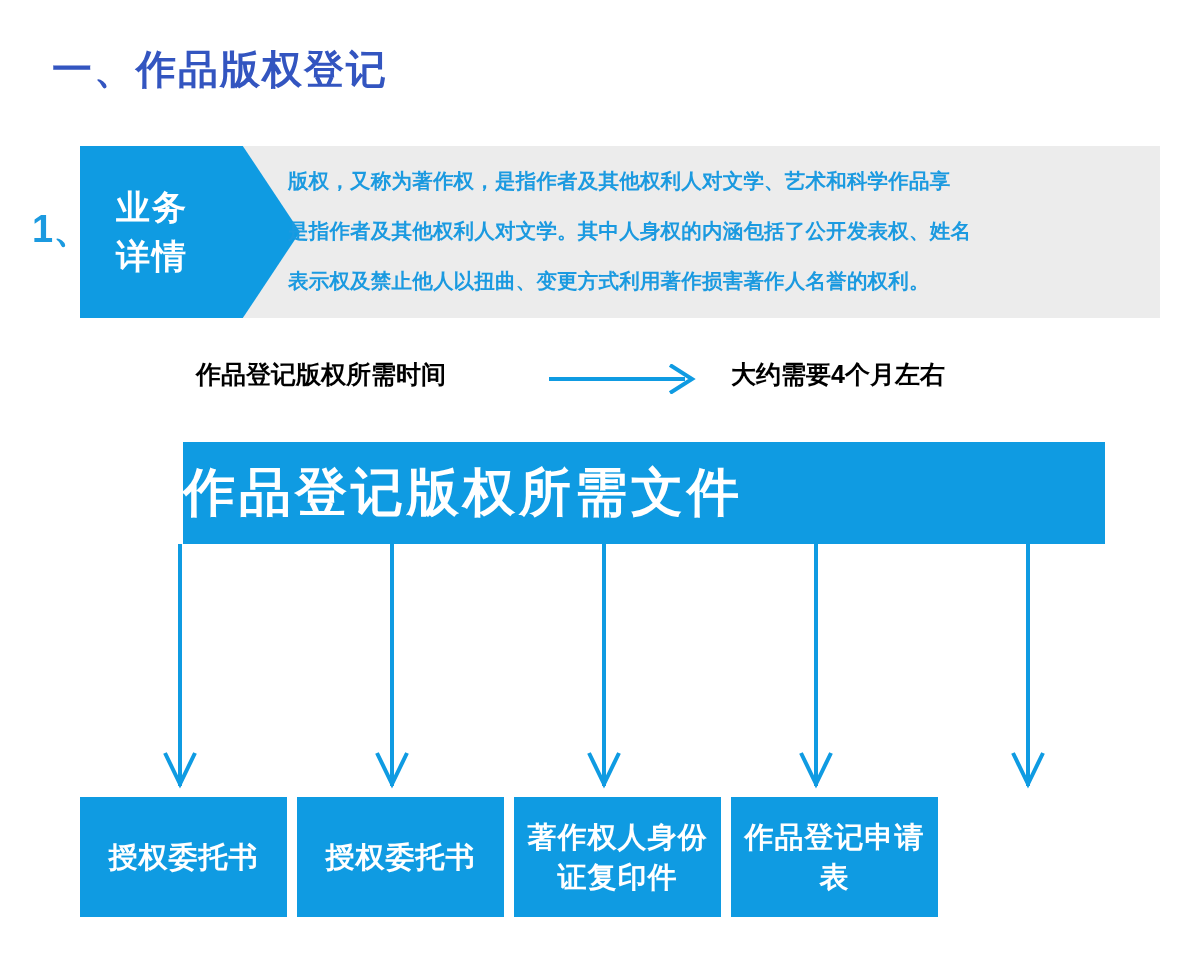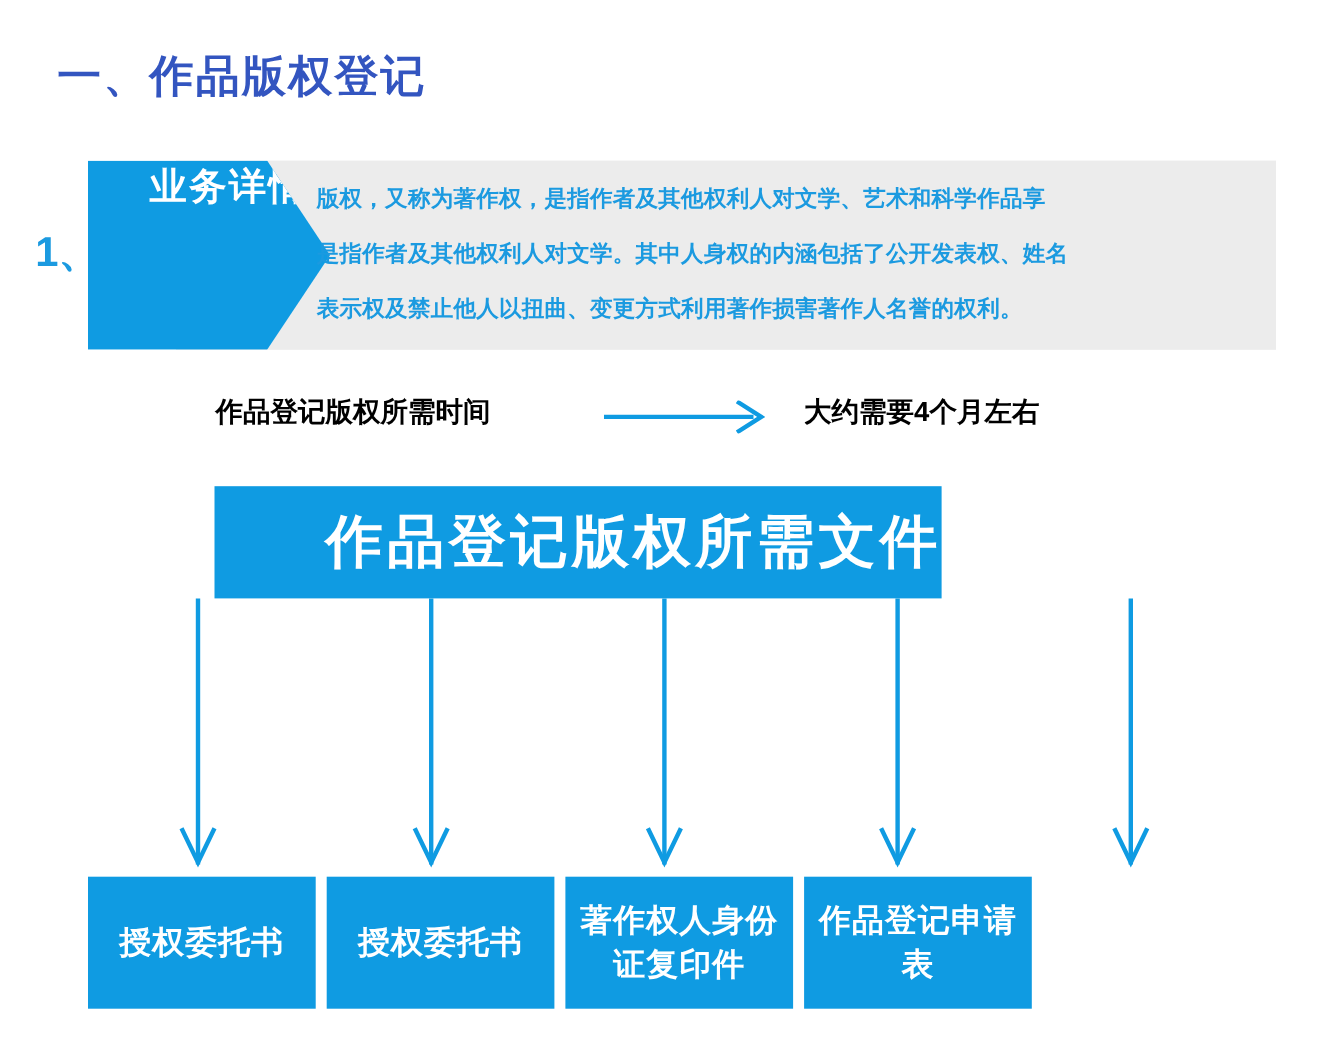--- a/index.html
+++ b/index.html
@@ -55,21 +55,21 @@
   }
   .detail-tag {
     position: absolute;
     left: 80px;
     top: 0px;
     width: 220px;
     height: 172px;
     background: #0f9be2;
     clip-path: polygon(0 0, 74% 0, 100% 50%, 74% 100%, 0 100%);
     display: flex;
-    flex-direction: row;
+    flex-direction: column;
     align-items: flex-start;
     justify-content: center;
     box-sizing: border-box;
     padding-left: 36px;
   }
   .detail-tag-line {
     color: #ffffff;
     font-size: 34px;
     font-weight: bold;
     line-height: 1.45;
@@ -124,27 +124,26 @@
     top: 6px;
     width: 150px;
     height: 30px;
   }
 
   
   .files-header {
     position: absolute;
     left: 183px;
     top: 442px;
-    width: 661px;
+    width: 922px;
     height: 102px;
     background: #0f9be2;
     display: flex;
     align-items: center;
-    justify-content: flex-end;
-    margin-left: 12px;
+    justify-content: flex-start;
   }
   .files-header-text {
     color: #ffffff;
     font-size: 52px;
     font-weight: bold;
     letter-spacing: 4px;
     white-space: nowrap;
   }
 
   

